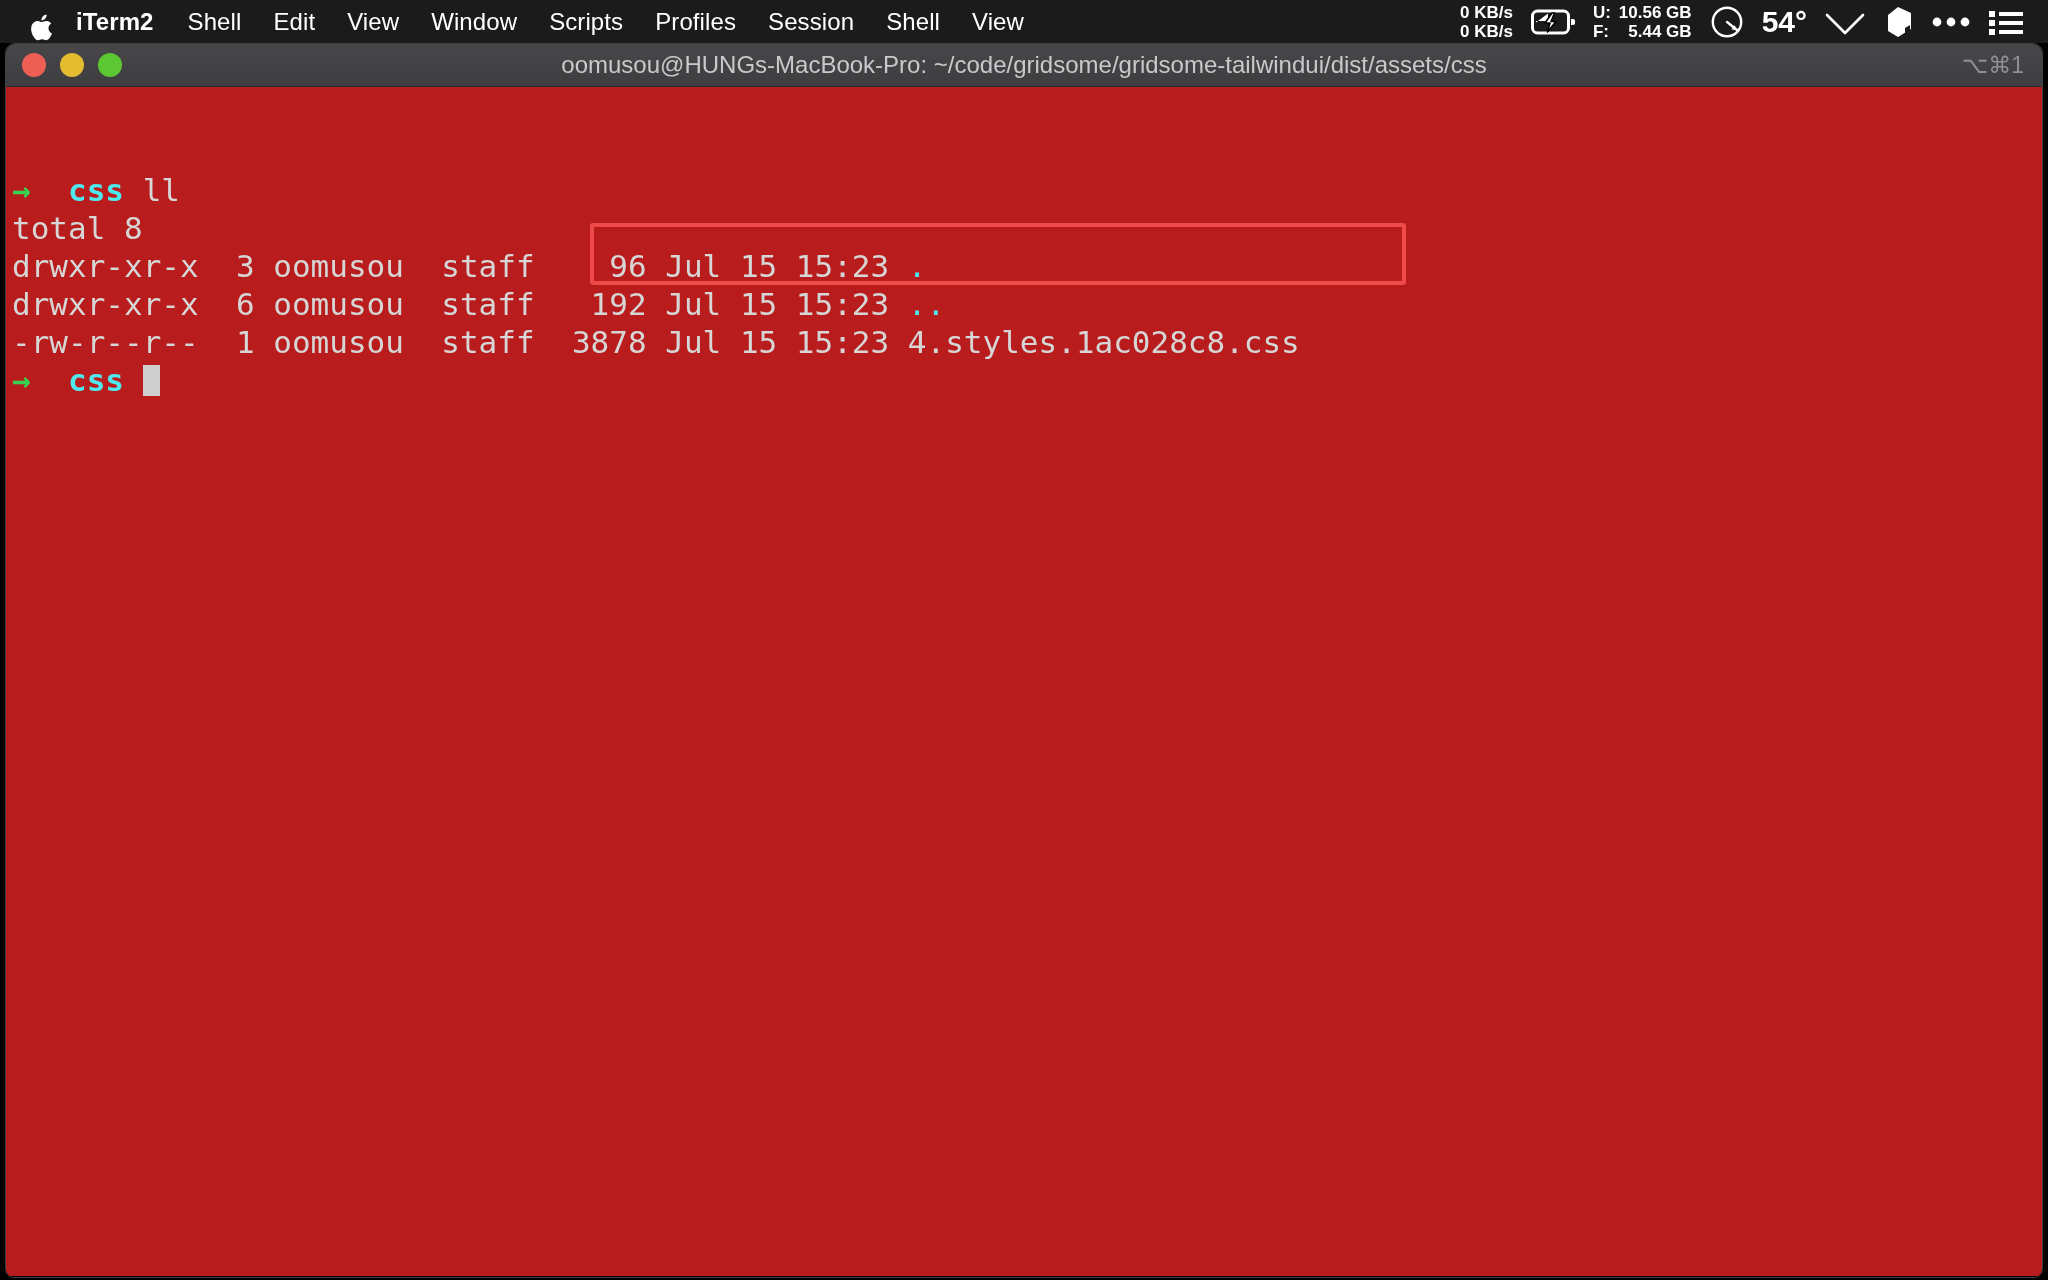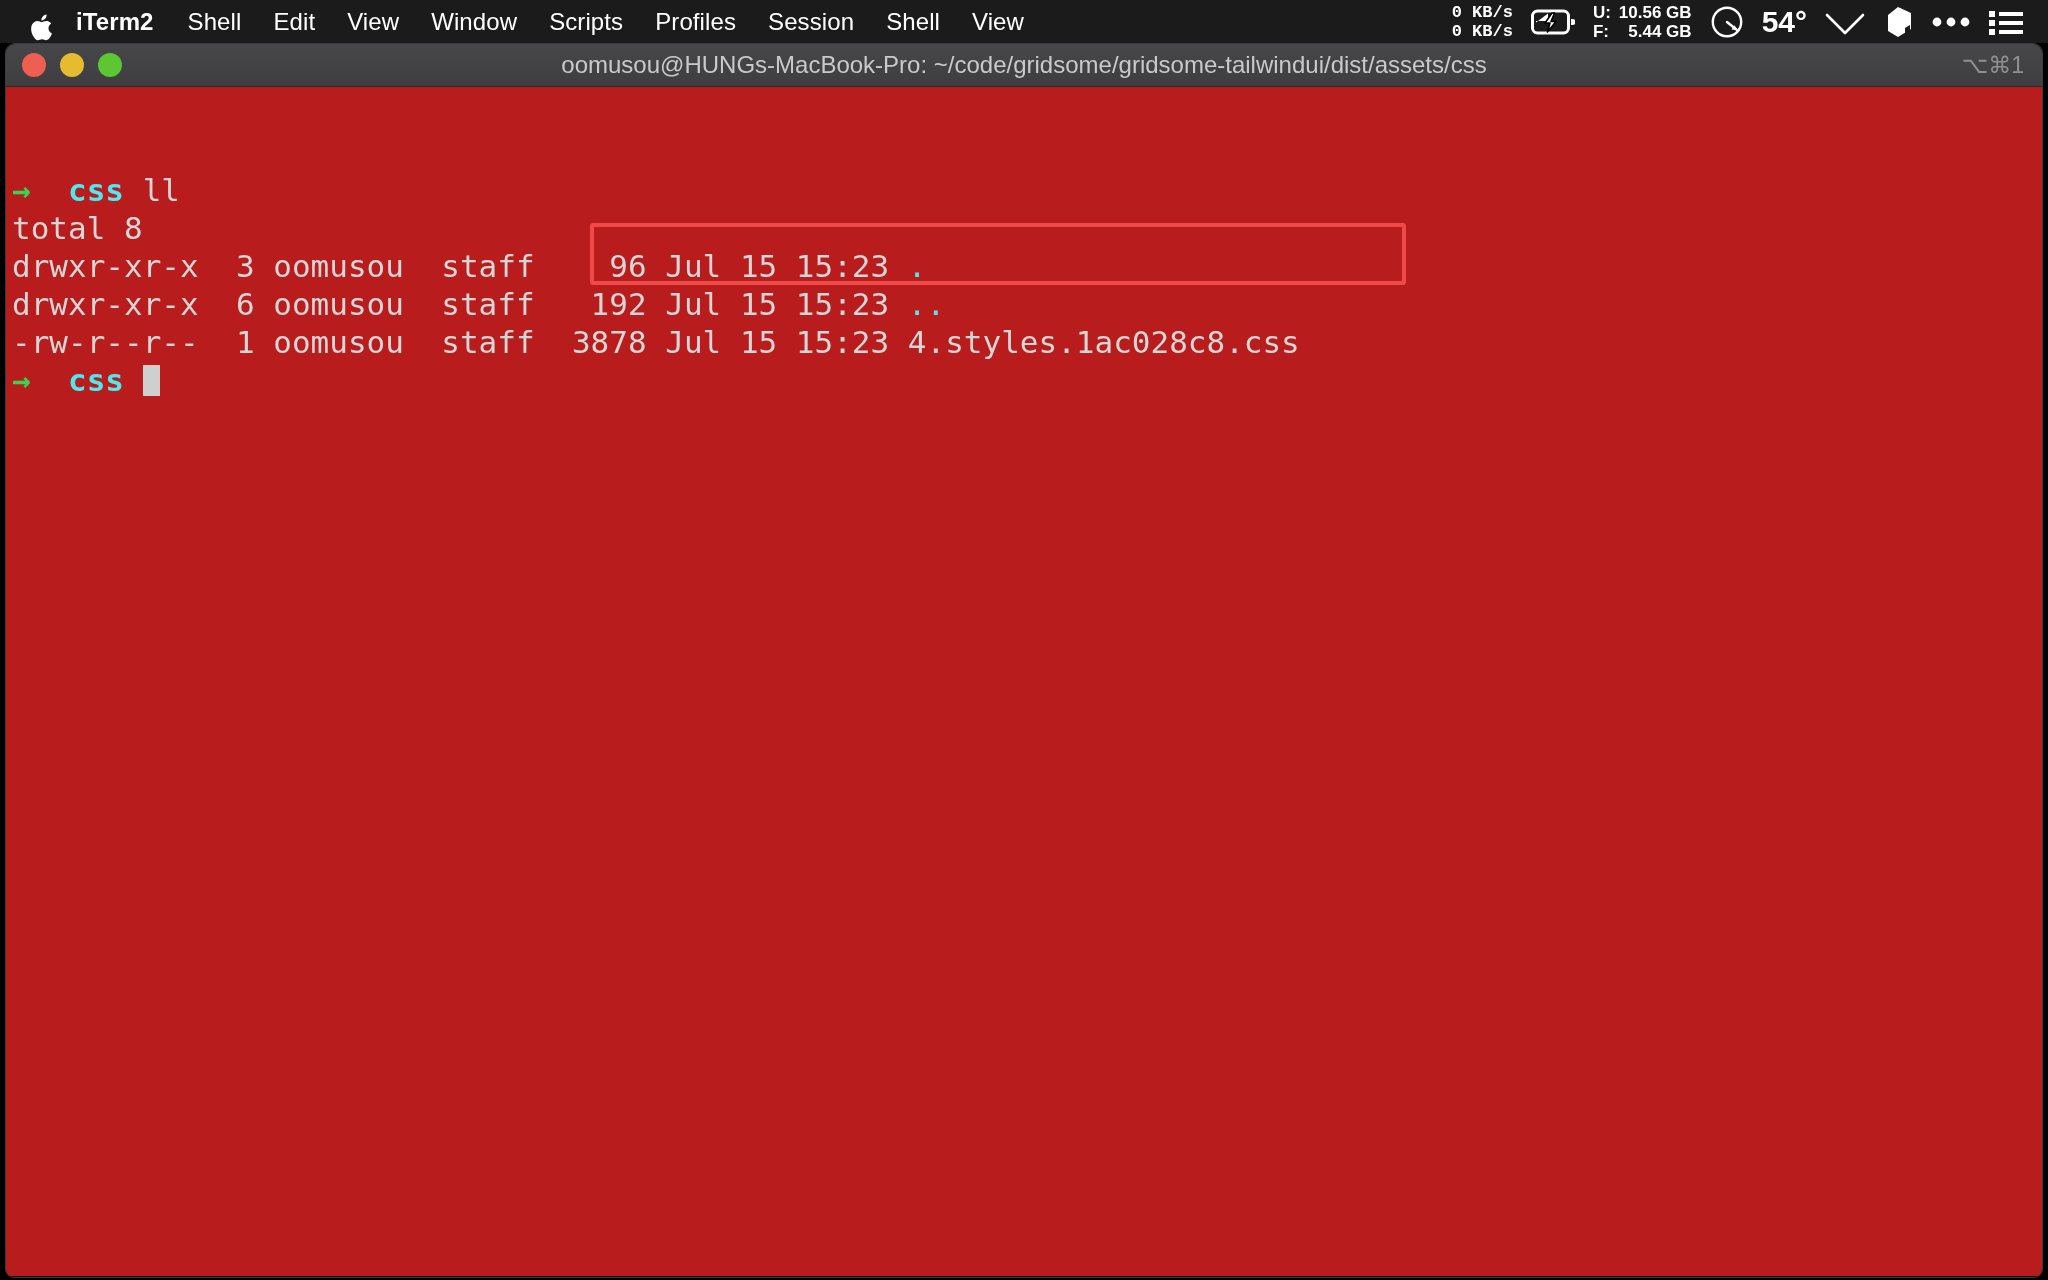--- a/index.html
+++ b/index.html
@@ -73,21 +73,20 @@
     height: 100%;
     padding: 0 9px;
   }
 
   .netspeed {
     font-size: 17px;
     line-height: 19px;
     font-weight: bold;
     text-align: left;
     white-space: nowrap;
-    font-family: Liberation Mono, monospace;
   }
 
   .battery-icon { width: 44px; height: 26px; position: relative; }
 
   .memstat {
     display: flex;
     font-size: 17px;
     line-height: 19px;
     font-weight: bold;
     white-space: nowrap;

